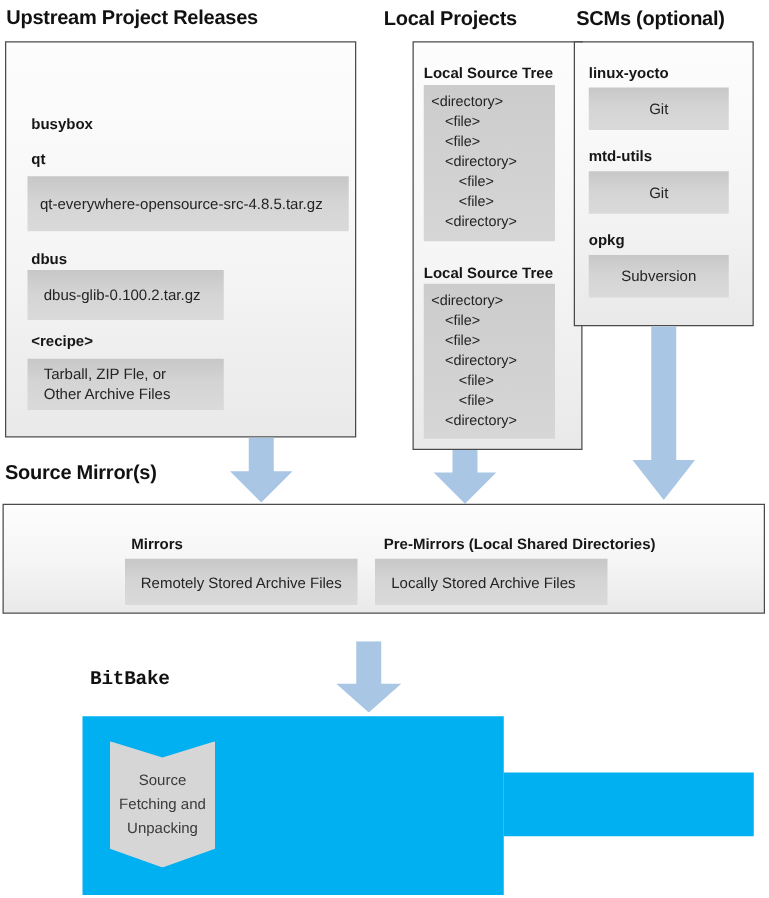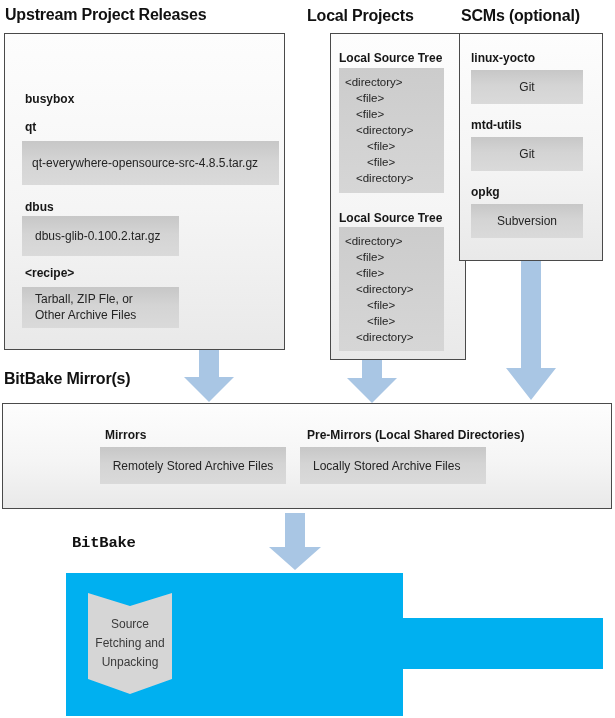--- a/index.html
+++ b/index.html
@@ -113,22 +113,22 @@
 <svg class="abs arrow" style="left:184px;top:350px;" width="50" height="52" viewBox="0 0 50 52">
   <polygon points="15,0 35,0 35,27 50,27 25,52 0,27 15,27"></polygon>
 </svg>
 <svg class="abs arrow" style="left:347px;top:360px;" width="50" height="43" viewBox="0 0 50 43">
   <polygon points="15,0 35,0 35,18 50,18 25,43 0,18 15,18"></polygon>
 </svg>
 <svg class="abs arrow" style="left:506px;top:261px;" width="50" height="139" viewBox="0 0 50 139">
   <polygon points="15,0 35,0 35,107 50,107 25,139 0,107 15,107"></polygon>
 </svg>
 
-<div class="abs heading" style="left:4px;top:370px;">BitBake Mirror(s)</div>
-<div class="abs panel" style="left:2px;top:403px;width:610px;height:106px;">
+<div class="abs heading" style="left:4px;top:370px;">Source Mirror(s)</div>
+<div class="abs panel" style="left:2px;top:403px;width:610px;height:88px;">
   <div class="abs item-label" style="left:102px;top:24px;">Mirrors</div>
   <div class="abs gray-box center nowrap" style="left:97px;top:43px;width:186px;height:37px;">Remotely Stored Archive Files</div>
 
   <div class="abs gray-box left nowrap" style="left:297px;top:43px;width:186px;height:37px;">Locally Stored Archive Files</div>
   <div class="abs item-label" style="left:304px;top:24px;">Pre-Mirrors (Local Shared Directories)</div>
 </div>
 
 <svg class="abs arrow" style="left:269px;top:513px;" width="52" height="57" viewBox="0 0 52 57">
   <polygon points="16,0 36,0 36,34 52,34 26,57 0,34 16,34"></polygon>
 </svg>

